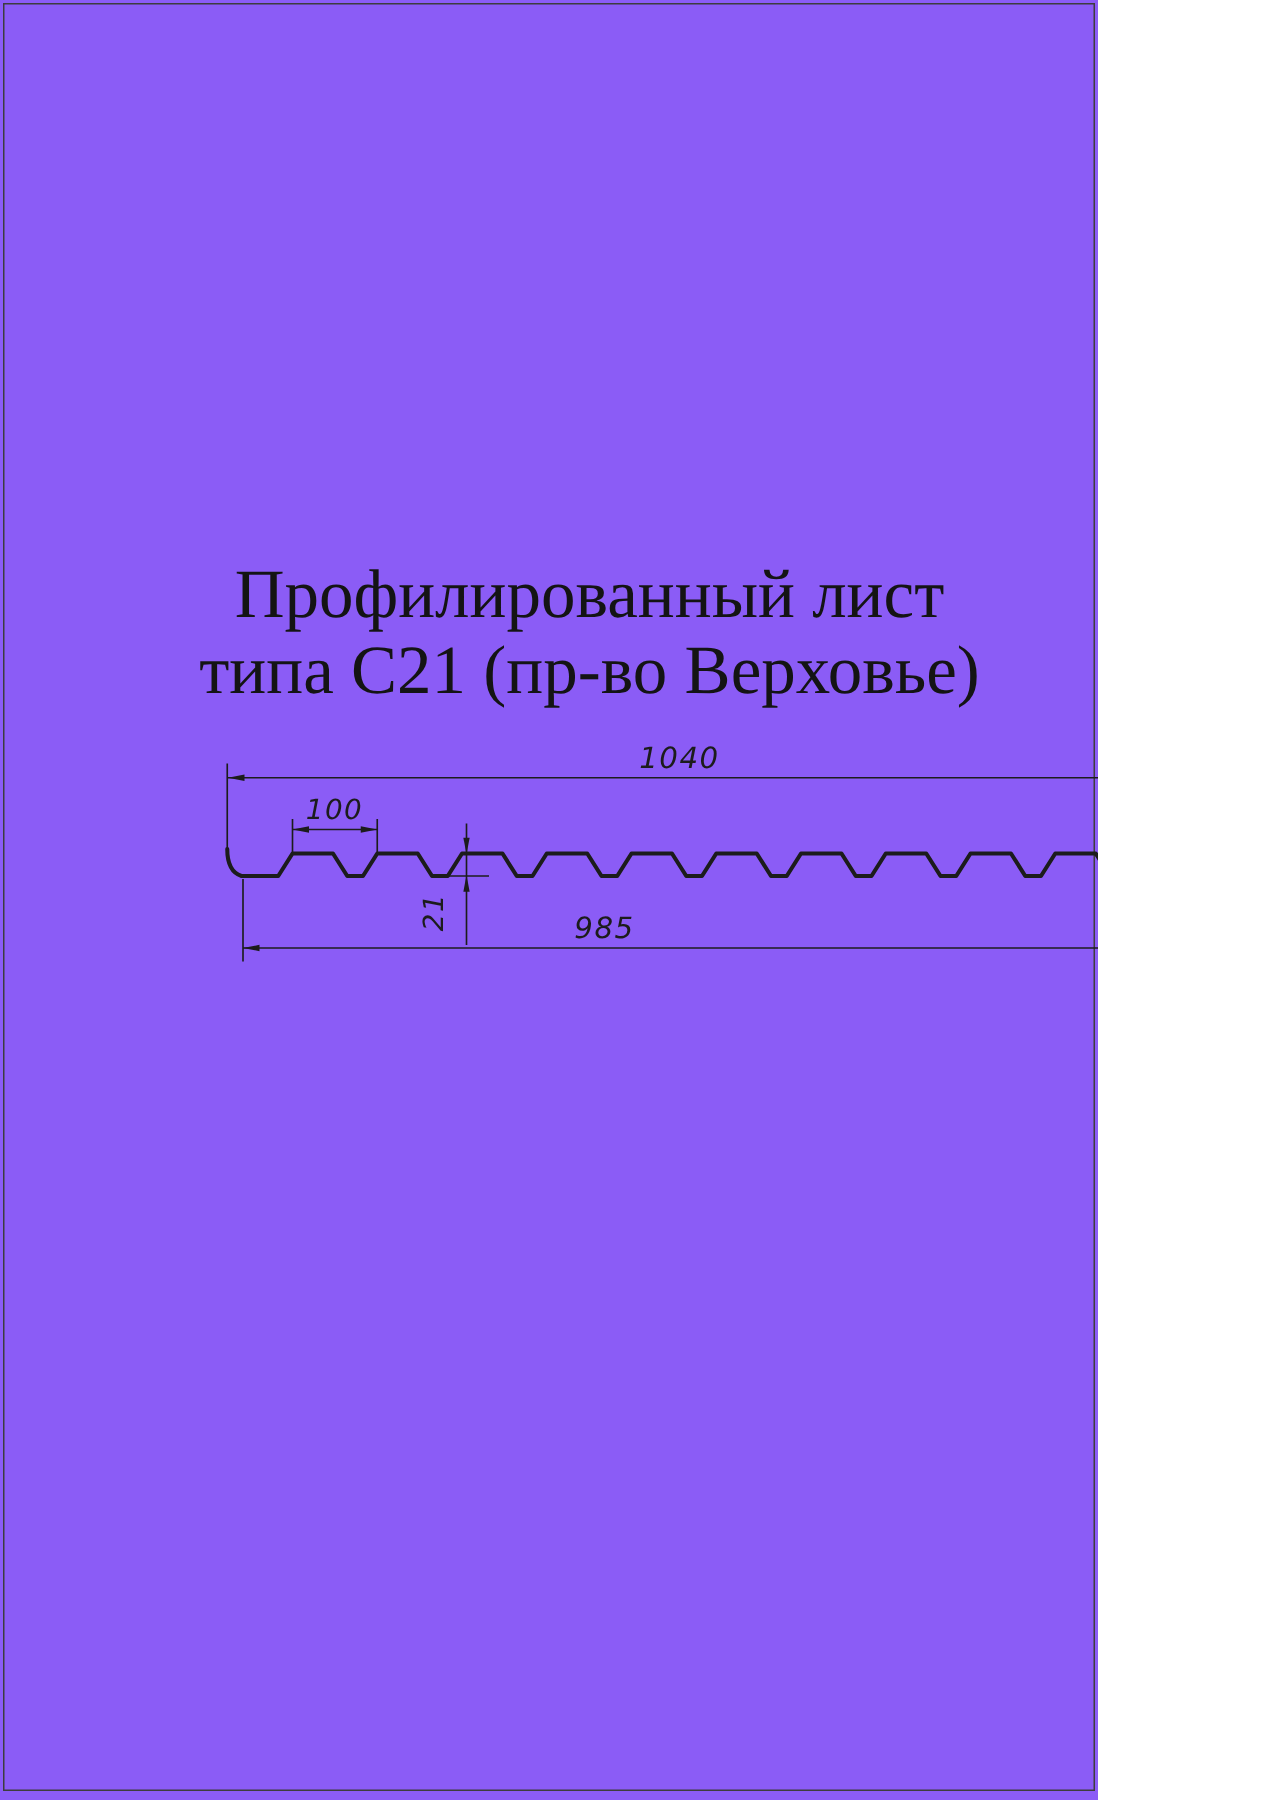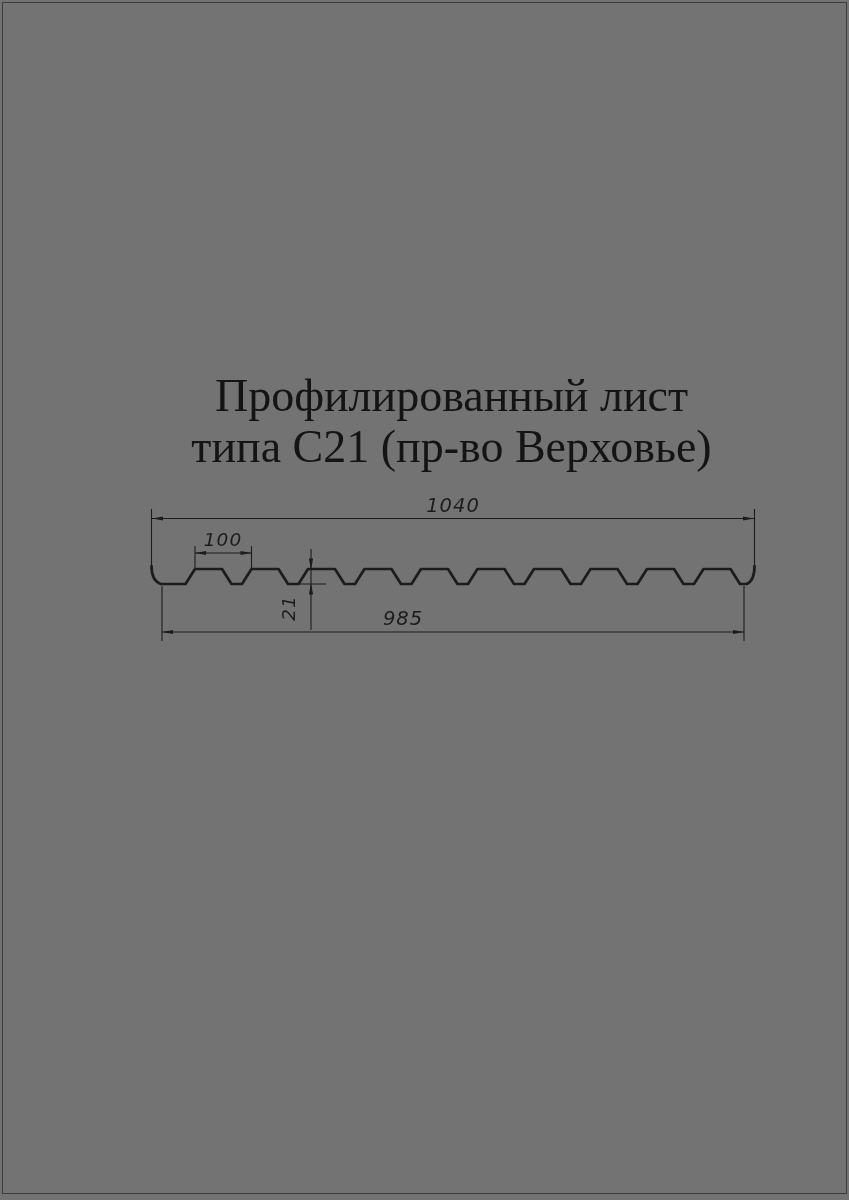--- a/index.html
+++ b/index.html
@@ -2,23 +2,23 @@
 <html><head>
 <meta charset="utf-8">
 <style>
   html, body {
     margin: 0;
     padding: 0;
     background: #ffffff;
   }
   .page {
     position: relative;
-    width: 849px;
+    width: 732px;
     height: 1200px;
-    background: #737373;
+    background: #8b5cf6;
     overflow: hidden;
   }
   .frame {
     position: absolute;
     left: 2px;
     top: 2px;
     right: 2px;
     bottom: 6px;
     border: 1.5px solid #3d3d3d;
   }

